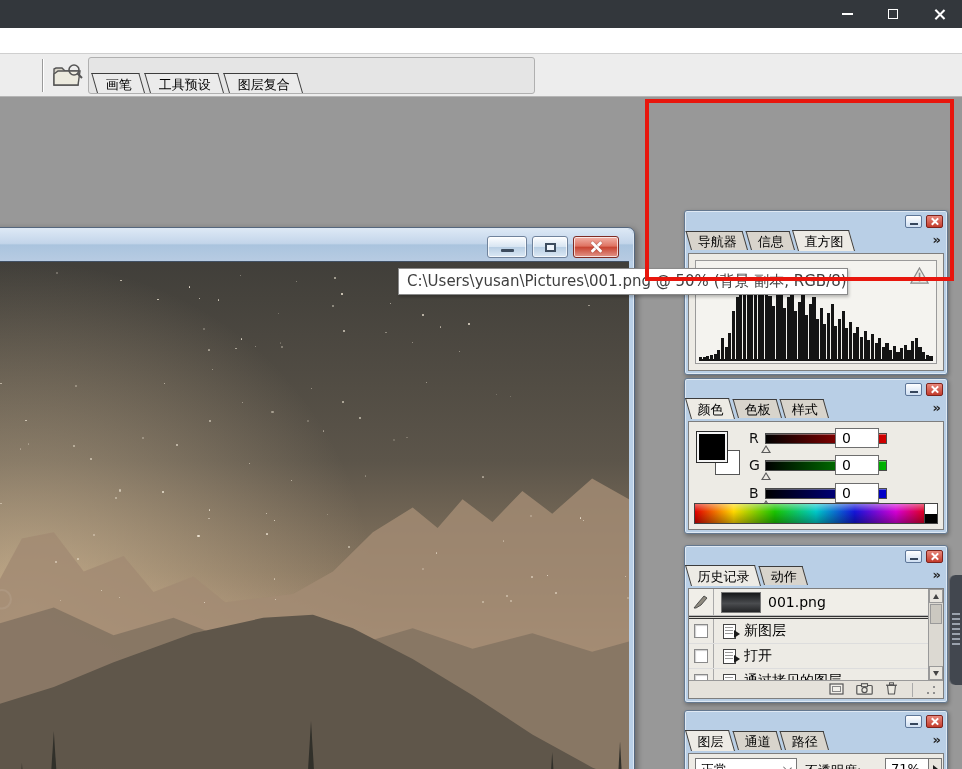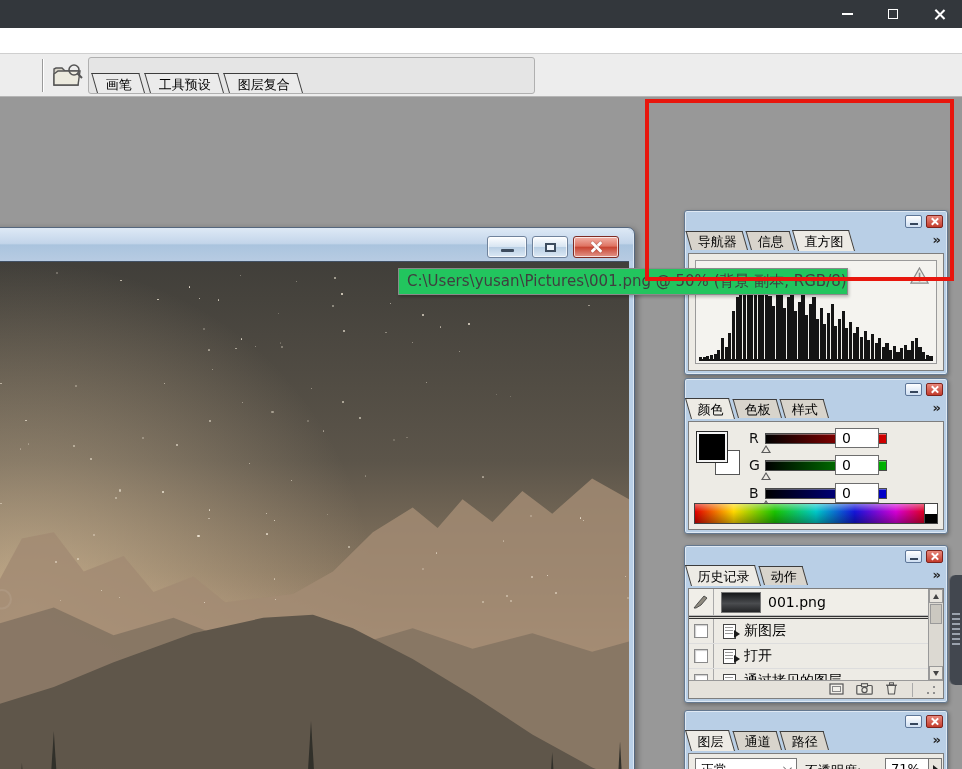--- a/index.html
+++ b/index.html
@@ -41,21 +41,21 @@
   .dg-rst{width:11px;height:9px;border:2px solid #3d4c5e;background:#eef4fb;}
   .dg-x{position:relative;width:12px;height:12px;}
   .dg-x::before,.dg-x::after{content:'';position:absolute;left:5px;top:-1px;width:3px;height:14px;background:#fff;border-radius:1px;box-shadow:0 0 1px #7e2b23;}
   .dg-x::before{transform:rotate(45deg);}.dg-x::after{transform:rotate(-45deg);}
   #doccanvas{position:absolute;left:5px;top:33px;right:5px;bottom:0;background:#3c3b36;border-top:1px solid #415063;overflow:hidden;}
   #doccanvas svg{position:absolute;left:0;top:0;width:100%;height:100%;}
   #stars{position:absolute;left:0;top:0;width:100%;height:100%;pointer-events:none;}
   #stars i{position:absolute;background:#f3ead9;border-radius:50%;display:block;}
 
   
-  #doc-tooltip{position:absolute;left:398px;top:171px;width:450px;height:27px;background:#22c55e;border:1px solid #8a8a8a;
+  #doc-tooltip{position:absolute;left:398px;top:171px;width:450px;height:27px;background:#ffffff;border:1px solid #8a8a8a;
     box-shadow:1px 2px 3px rgba(0,0,0,.25);font-size:15px;color:#3f3f3f;line-height:25px;padding-left:8px;white-space:nowrap;z-index:40;overflow:hidden;}
 
   
   .panel{position:absolute;left:684px;width:264px;background:#b9cfe6;border:1px solid #64788f;border-radius:3px;
     box-shadow:inset 0 0 0 1px rgba(255,255,255,.55),1px 2px 4px rgba(0,0,0,.3);z-index:10;}
   .ptitle{height:17px;display:flex;justify-content:flex-end;align-items:center;gap:4px;padding:3px 4px 0 4px;}
   .pbtn{width:17px;height:13px;border-radius:2px;border:1px solid #5d7698;display:flex;align-items:center;justify-content:center;
     background:linear-gradient(180deg,#fff,#cfdff2);}
   .pbtn .bar{width:8px;height:2px;background:#36465c;margin-top:5px;}
   .pbtn.close{background:linear-gradient(180deg,#e8887c,#c33b2c);border-color:#7e231c;}

